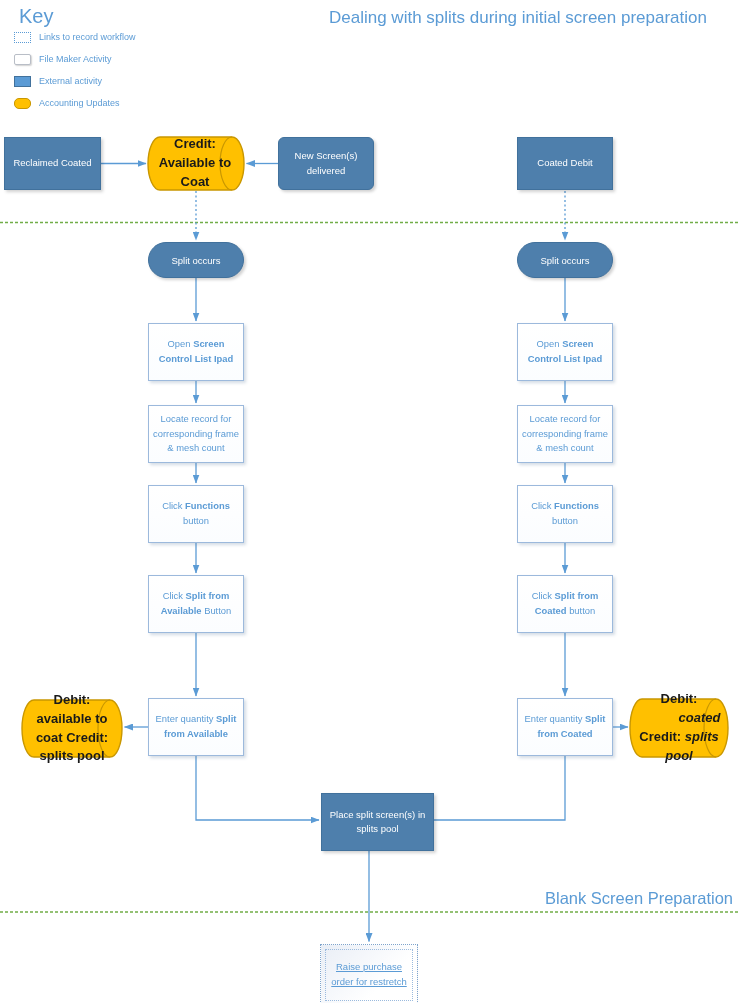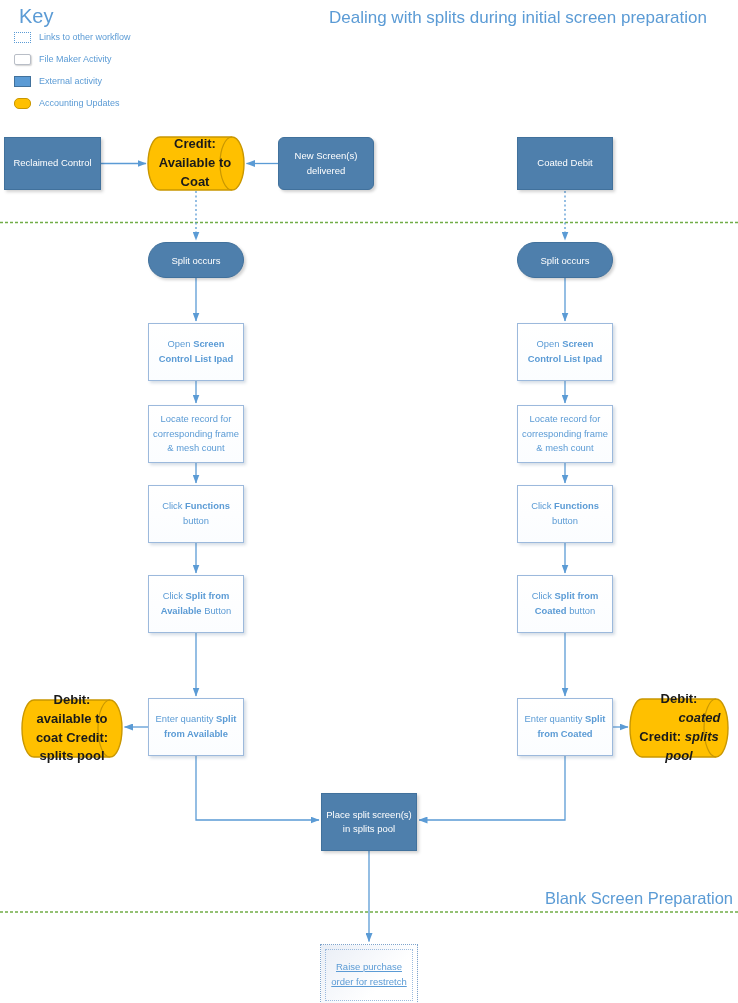--- a/index.html
+++ b/index.html
@@ -94,36 +94,36 @@
     <polyline class="conn" points="565,756 565,820 419,820" marker-end="url(#arw)"></polyline>
 
     <line class="conn" x1="369" y1="851" x2="369" y2="941.5" marker-end="url(#arw)"></line>
   </svg>
 
   <div class="page-title">Dealing with splits during initial screen preparation</div>
   <div class="key-title">Key</div>
 
   <div class="key-item" style="top:31px;">
     <span class="key-icon ki-dotted"></span>
-    <span class="key-label">Links to other workflow</span>
+    <span class="key-label">Links to record workflow</span>
   </div>
   <div class="key-item" style="top:53px;justify-content:center;">
     <span class="key-icon ki-fm"></span>
     <span class="key-label">File Maker Activity</span>
   </div>
   <div class="key-item" style="top:75px;">
     <span class="key-icon ki-ext"></span>
     <span class="key-label">External activity</span>
   </div>
   <div class="key-item" style="top:97px;">
     <span class="key-icon ki-acct"></span>
     <span class="key-label">Accounting Updates</span>
   </div>
 
-  <div class="node ext" style="left:4px;top:137px;width:97px;height:53px;">Reclaimed Control</div>
+  <div class="node ext" style="left:4px;top:137px;width:97px;height:53px;">Reclaimed Coated</div>
   <div class="node acct-text" style="left:157px;top:137px;width:76px;height:53px;">
       <span><span style="font-weight: bold;">Credit: Available to Coat</span></span>
     </div>
   <div class="node ext" style="left:278px;top:137px;width:96px;height:53px;border-radius:6px;">New Screen(s) delivered</div>
   <div class="node ext" style="left:517px;top:137px;width:96px;height:53px;">Coated Debit</div>
 
   <div class="node pill" style="left:148px;top:242px;width:96px;height:36px;">Split occurs</div>
   <div class="node fm" style="left:148px;top:323px;width:96px;height:58px;">
       <span><span>Open </span><span style="font-weight: bold;">Screen Control List Ipad</span></span>
     </div>
@@ -152,19 +152,19 @@
   <div class="node fm" style="left:517px;top:575px;width:96px;height:58px;">
       <span><span>Click </span><span style="font-weight: bold;">Split from Coated</span><span> button</span></span>
     </div>
   <div class="node fm" style="left:517px;top:698px;width:96px;height:58px;">
       <span><span>Enter quantity </span><span style="font-weight: bold;">Split from Coated</span></span>
     </div>
   <div class="node acct-text" style="left:640px;top:699px;width:78px;height:58px;">
       <span><span style="font-weight: bold;">Debit: </span><span style="font-weight: bold; font-style: italic; margin-left: 41px;">coated </span><span style="font-weight: bold;">Credit: </span><span style="font-weight: bold; font-style: italic;">splits pool</span></span>
     </div>
 
-  <div class="node ext" style="left:321px;top:793px;width:96px;height:58px;">Place split screen(s) in splits pool</div>
+  <div class="node ext" style="left:321px;top:793px;width:113px;height:58px;">Place split screen(s) in splits pool</div>
   <div class="section-label">Blank Screen Preparation</div>
   <div class="node link-box" style="left:320px;top:944px;width:98px;height:62px;">
     <div class="link-box-inner">Raise purchase order for restretch</div>
   </div>
 
 </div>
 
 </body></html>

